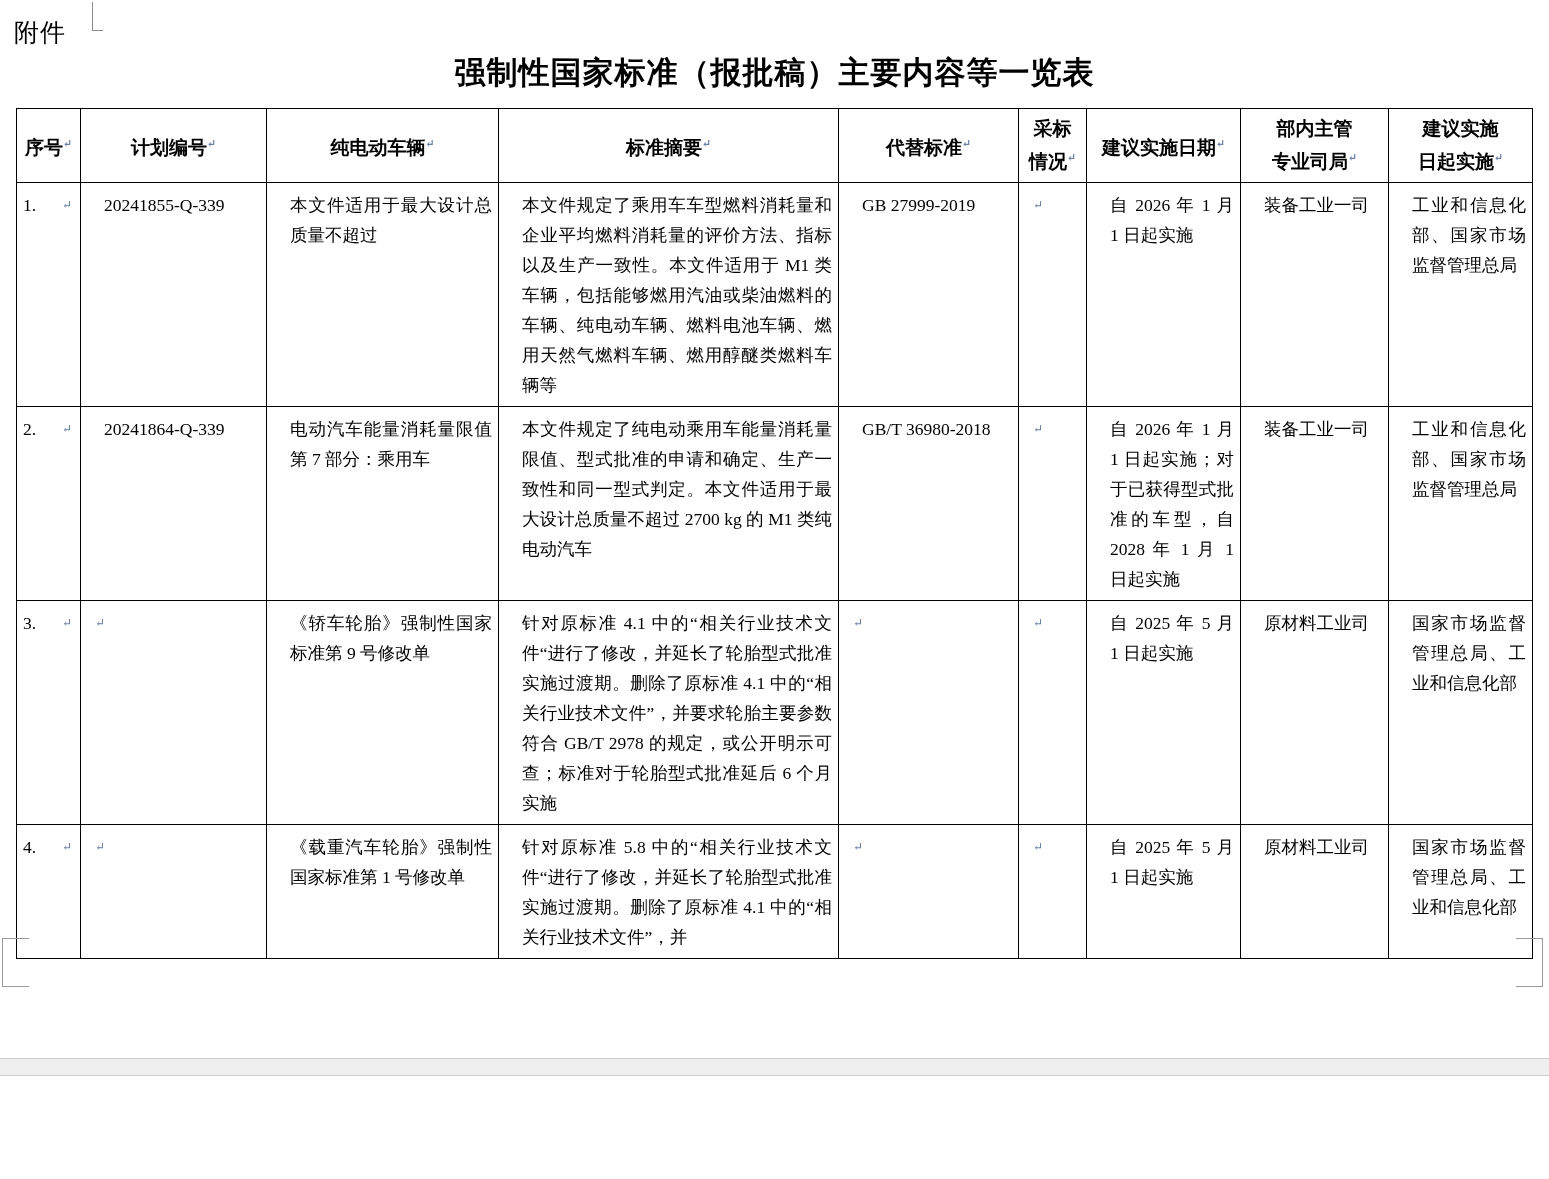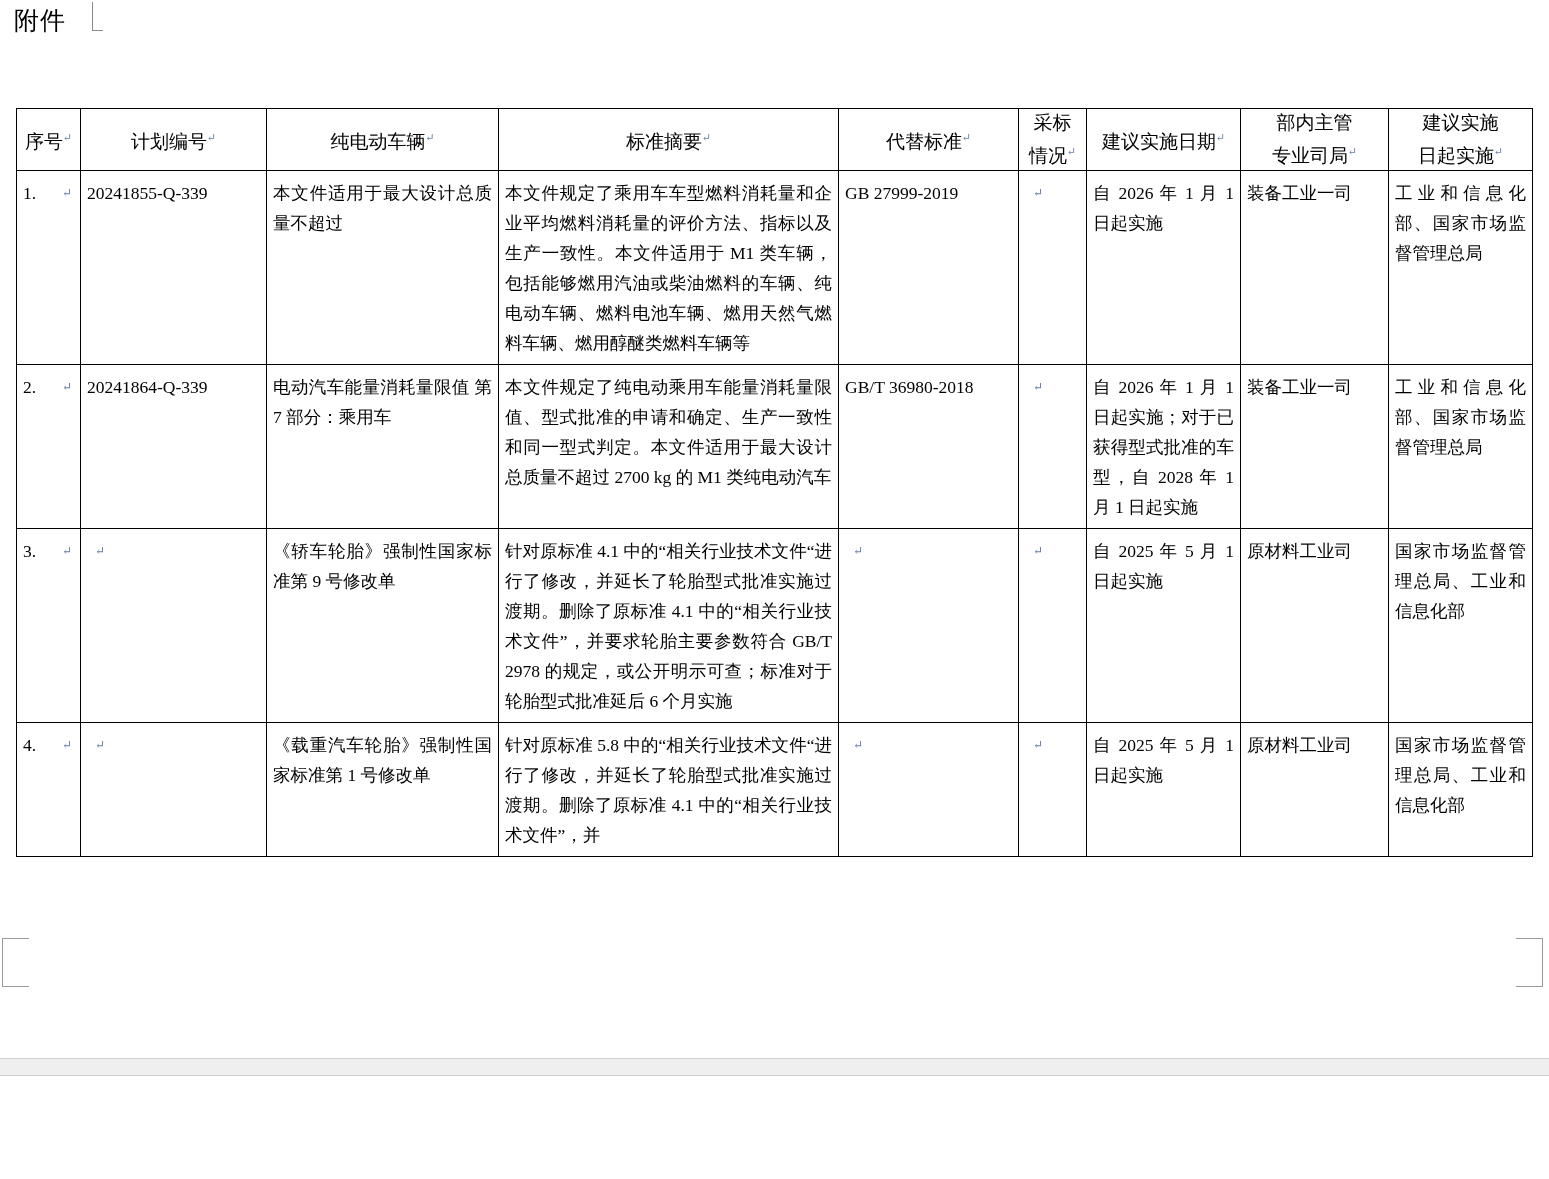--- a/index.html
+++ b/index.html
@@ -17,21 +17,21 @@
   }
   .page {
     position: relative;
     width: 1549px;
     height: 1179px;
     box-sizing: border-box;
   }
   .attachment-label {
     position: absolute;
     left: 14px;
-    top: 4px;
+    top: 16px;
     font-family: "Liberation Sans", "DejaVu Sans", sans-serif;
     font-size: 25px;
     letter-spacing: 1px;
   }
   .attachment-mark {
     position: absolute;
     left: 92px;
     top: 2px;
     width: 10px;
     height: 28px;
@@ -61,24 +61,24 @@
   table.main-table td {
     border: 1px solid #000000;
     vertical-align: top;
     padding: 7px 6px 6px 6px;
     font-size: 17.5px;
     line-height: 30px;
   }
   table.main-table th {
     text-align: center;
     vertical-align: middle;
-    font-weight: normal;
+    font-weight: bold;
     font-size: 19px;
     line-height: 28px;
-    padding: 0 4px;
+    padding: 6px 4px;
   }
   .c-seq     { width: 64px; }
   .c-plan    { width: 186px; }
   .c-name    { width: 232px; }
   .c-abs     { width: 340px; }
   .c-rep     { width: 180px; }
   .c-adopt   { width: 68px; }
   .c-date    { width: 154px; }
   .c-dept    { width: 148px; }
   .c-super   { width: 144px; }
@@ -93,20 +93,21 @@
     position: absolute;
     right: 8px;
     top: 7px;
     color: #6a7fa8;
     font-size: 12px;
   }
   .cell-text {
     display: block;
     text-align: justify;
     text-justify: inter-ideograph;
+    margin-left: 17px;
   }
   .justify-dist {
     text-align: justify;
     text-align-last: left;
   }
   .empty-mark {
     display: block;
     color: #6a7fa8;
     font-size: 12px;
     padding-left: 8px;
@@ -138,20 +139,21 @@
   }
 </style>
 </head>
 <body>
 
 <div class="page">
 
   <div class="attachment-label">附件</div>
   <div class="attachment-mark"></div>
 
+  <div class="doc-title">强制性国家标准（报批稿）主要内容等一览表</div>
 
   <table class="main-table">
     <colgroup>
       <col class="c-seq">
         <col class="c-plan">
         <col class="c-name">
         <col class="c-abs">
       <col class="c-rep">
         <col class="c-adopt">
         <col class="c-date">

